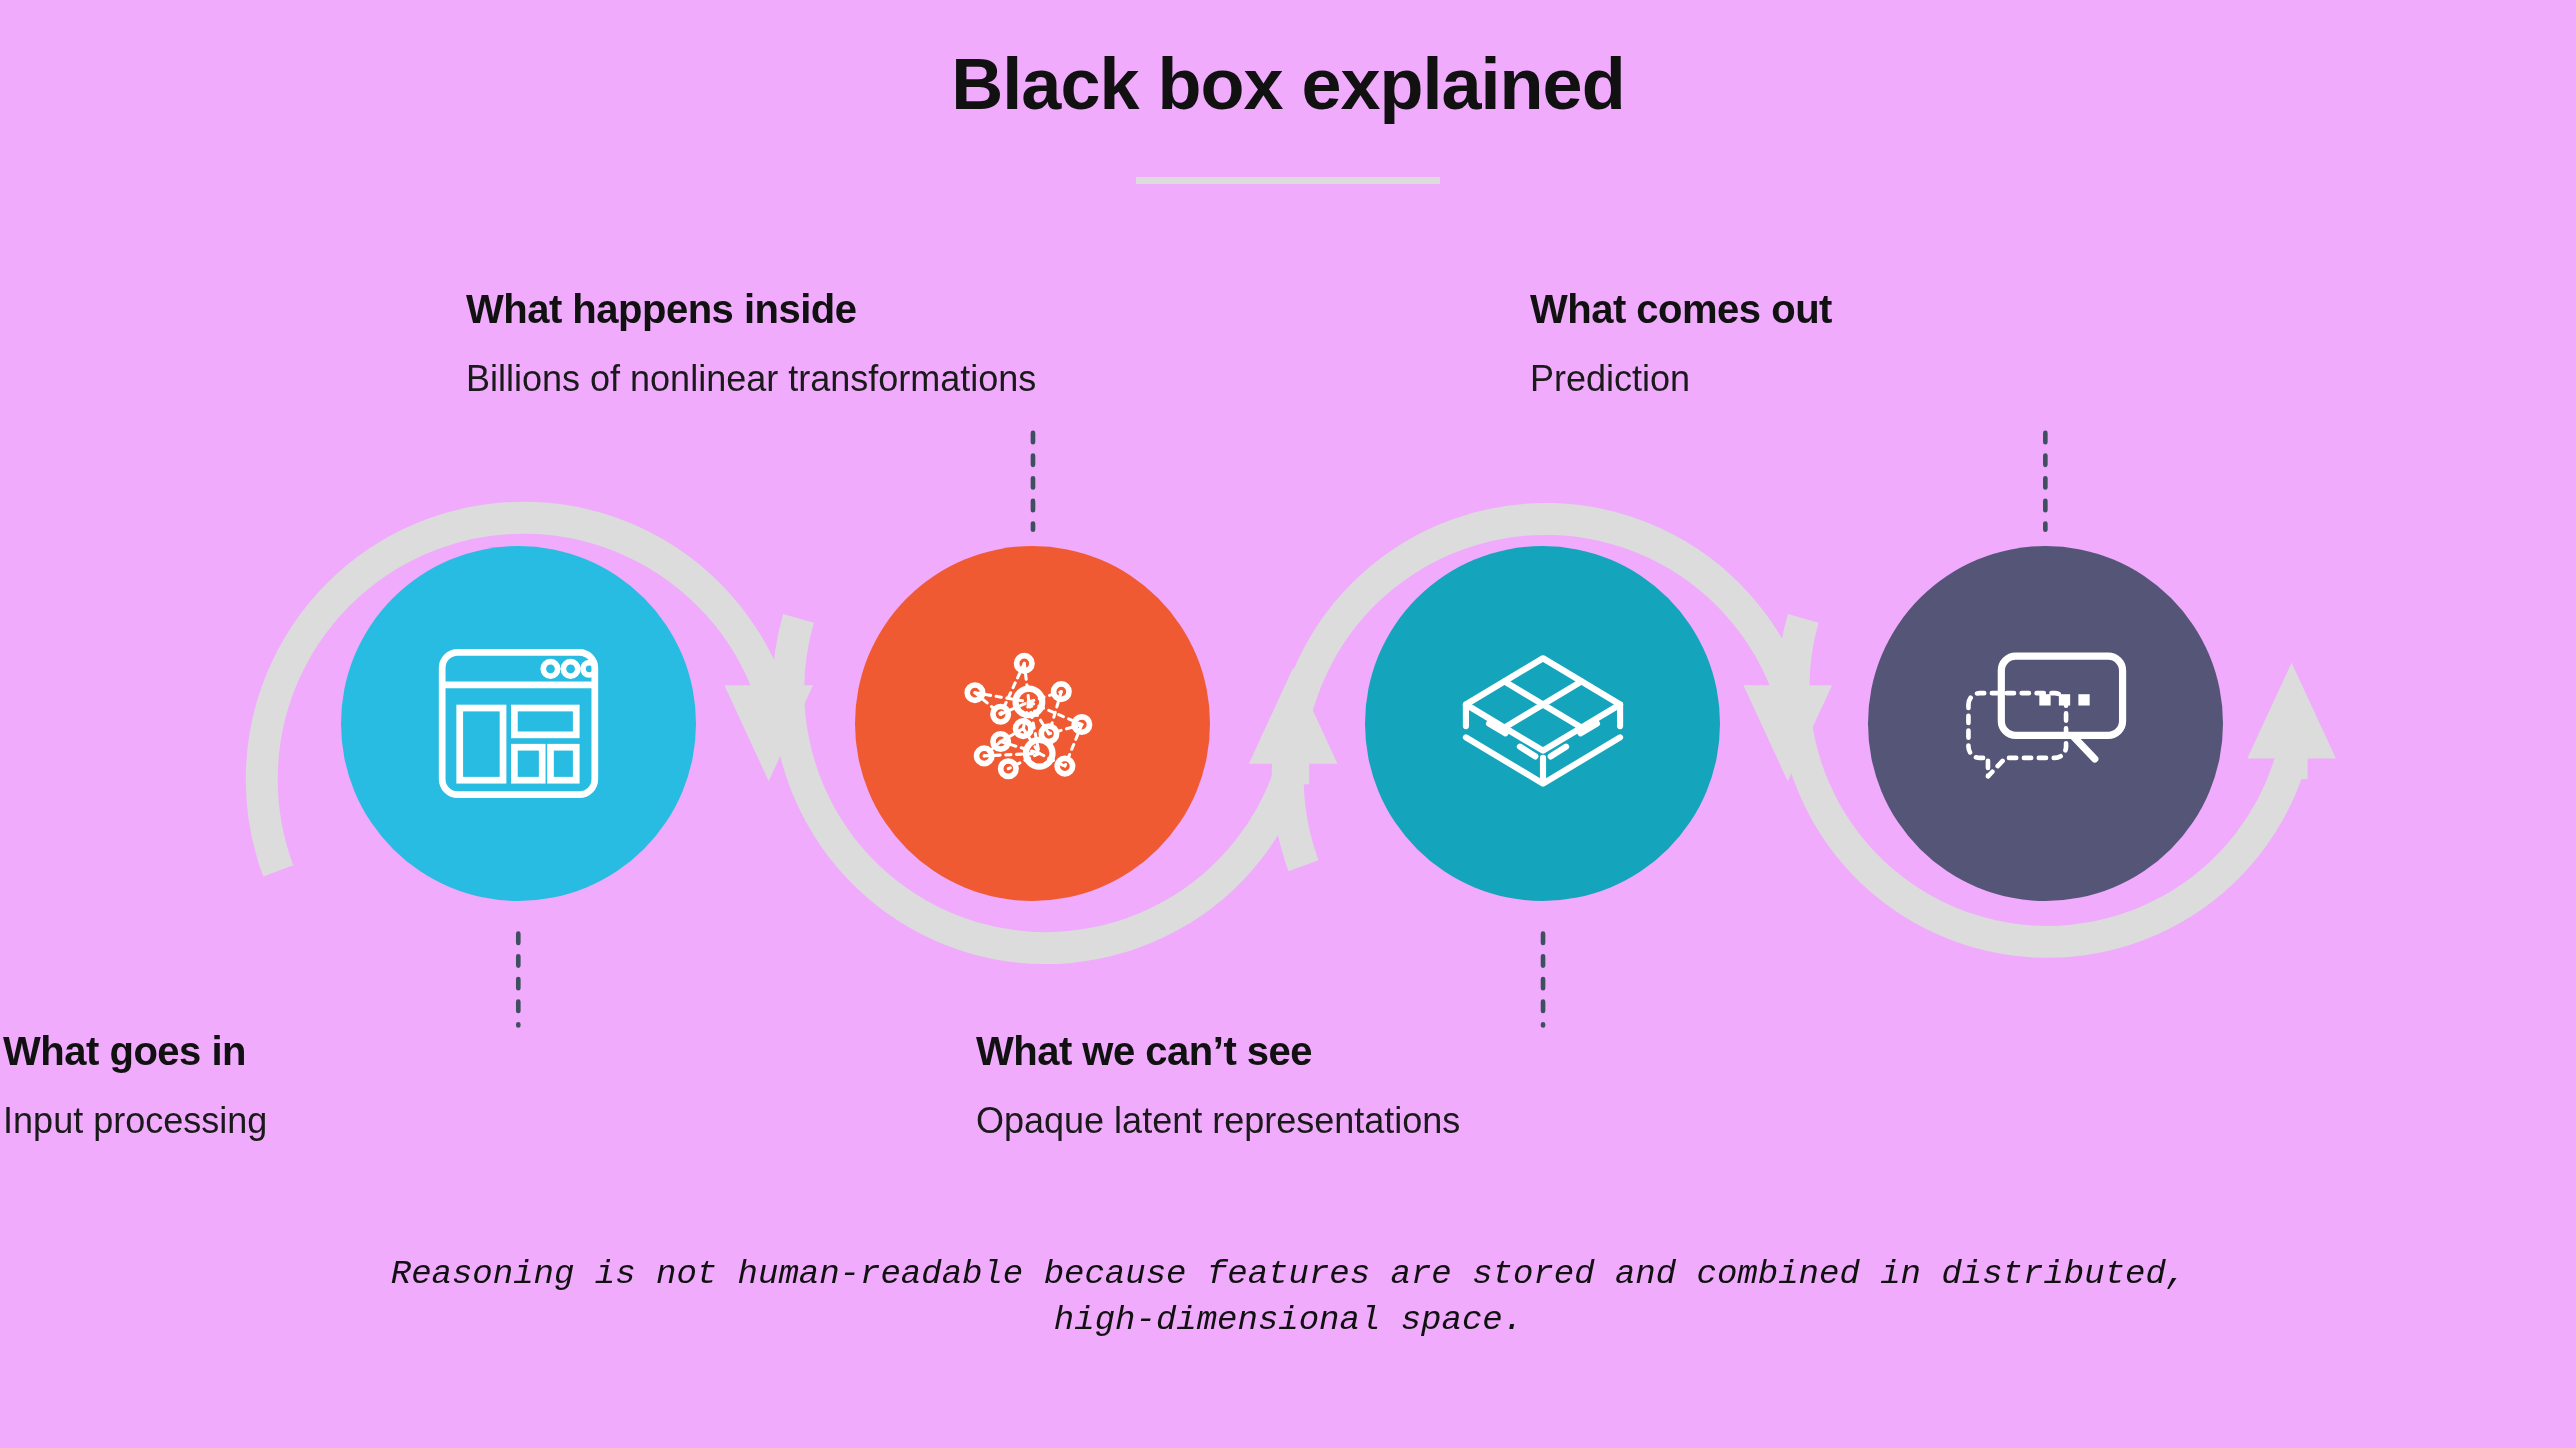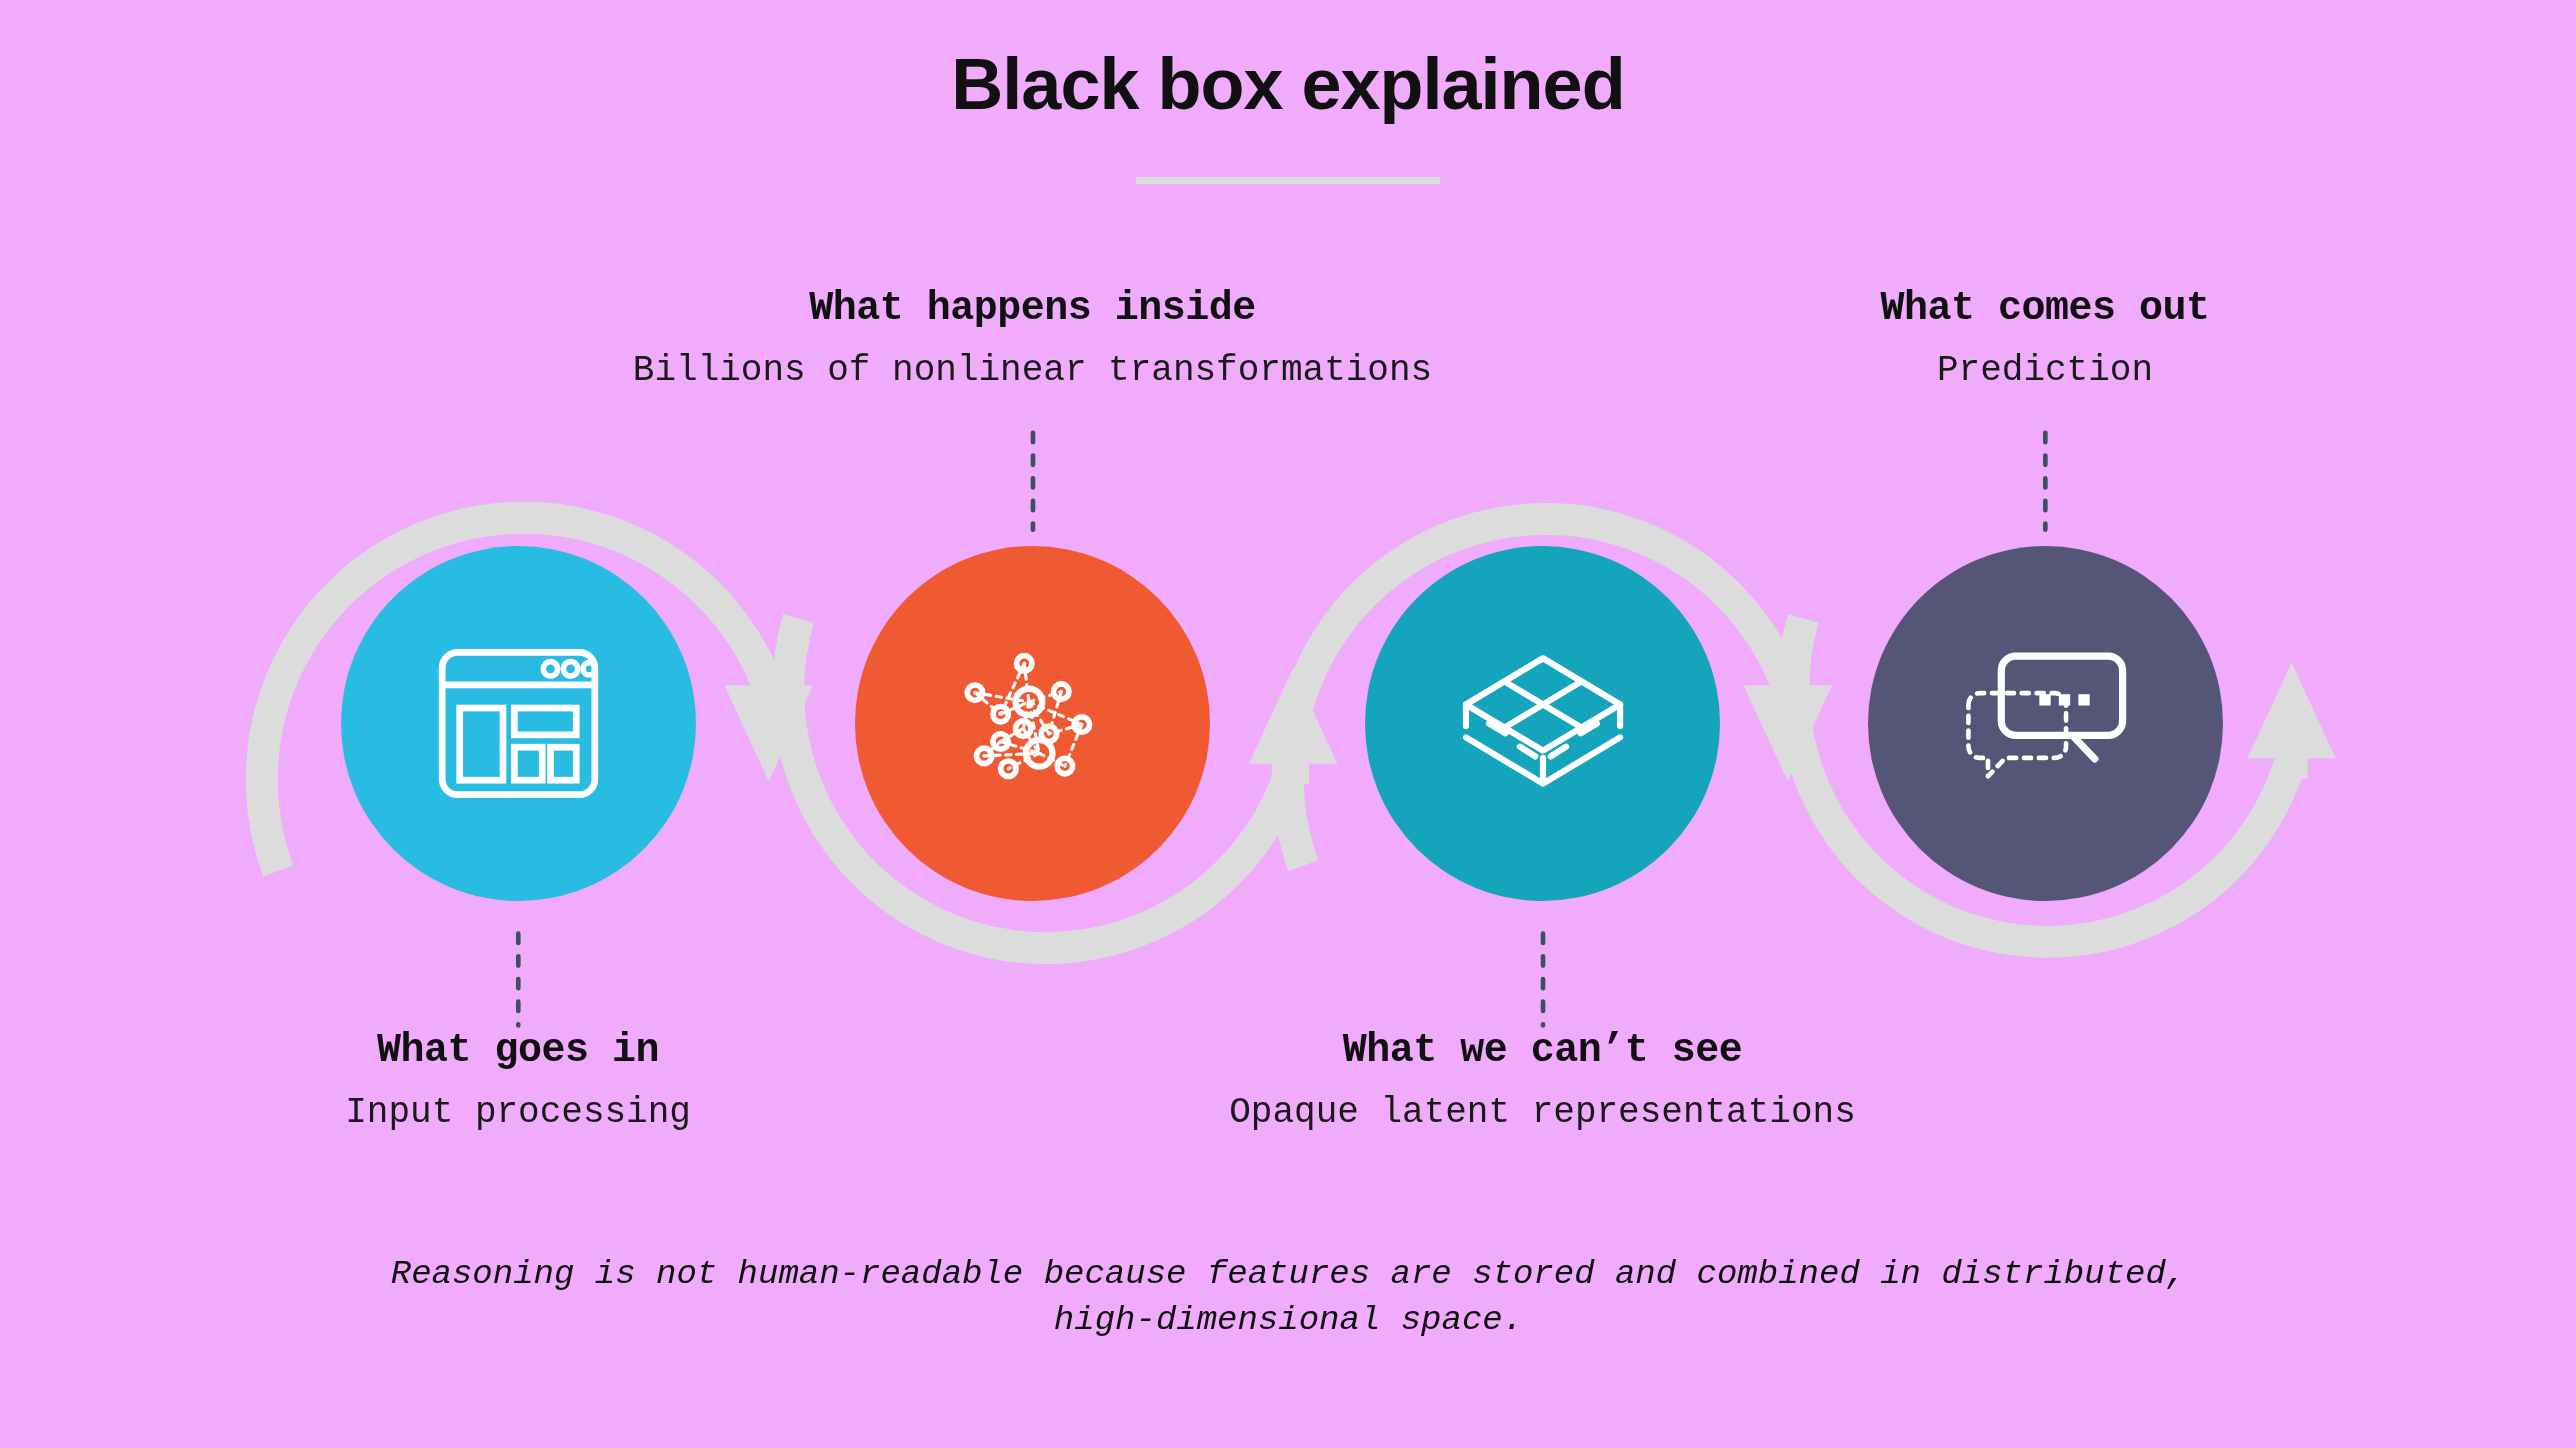--- a/index.html
+++ b/index.html
@@ -20,28 +20,28 @@
   
   #flow-svg{position:absolute;left:0;top:0;width:2576px;height:1449px;}
 
   .circle{
     position:absolute; border-radius:50%;
     display:flex; align-items:center; justify-content:center;
   }
   .icon-svg{display:block;}
 
   
-  .label-block{position:absolute; text-align:center;font-family:Liberation Mono, monospace;}
+  .label-block{position:absolute; text-align:left;}
   .label-title{
     font-size:40px; font-weight:700; color:#111111;
     letter-spacing:-0.5px; line-height:1.12; white-space:nowrap;
   }
   .label-sub{
     font-size:36px; font-weight:400; color:#1a1a1a;
-    line-height:1.2; white-space:nowrap; margin-top:17px;
+    line-height:1.2; white-space:nowrap; margin-top:25px;
   }
 
   
   #footnote{
     position:absolute; left:361px; top:1252px; width:1855px;
     text-align:center; font-size:34px; font-style:italic; font-weight:400;
     color:#111111; line-height:1.34;font-family:Liberation Mono, monospace;
   }
 </style>
 </head>

